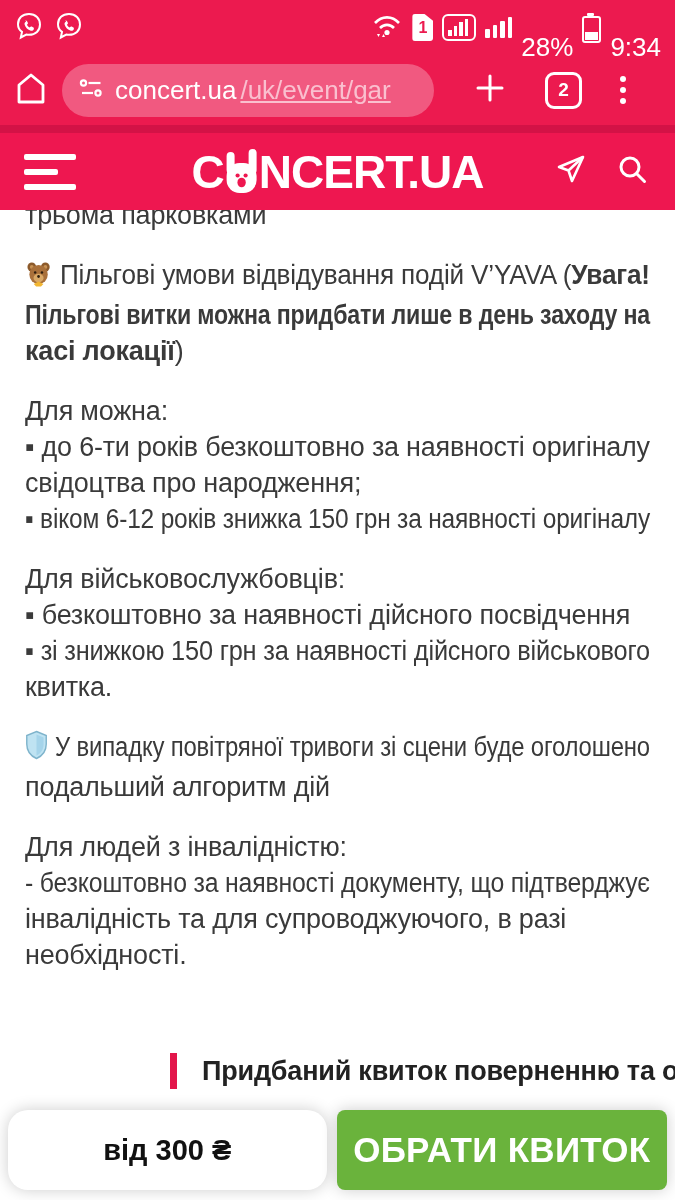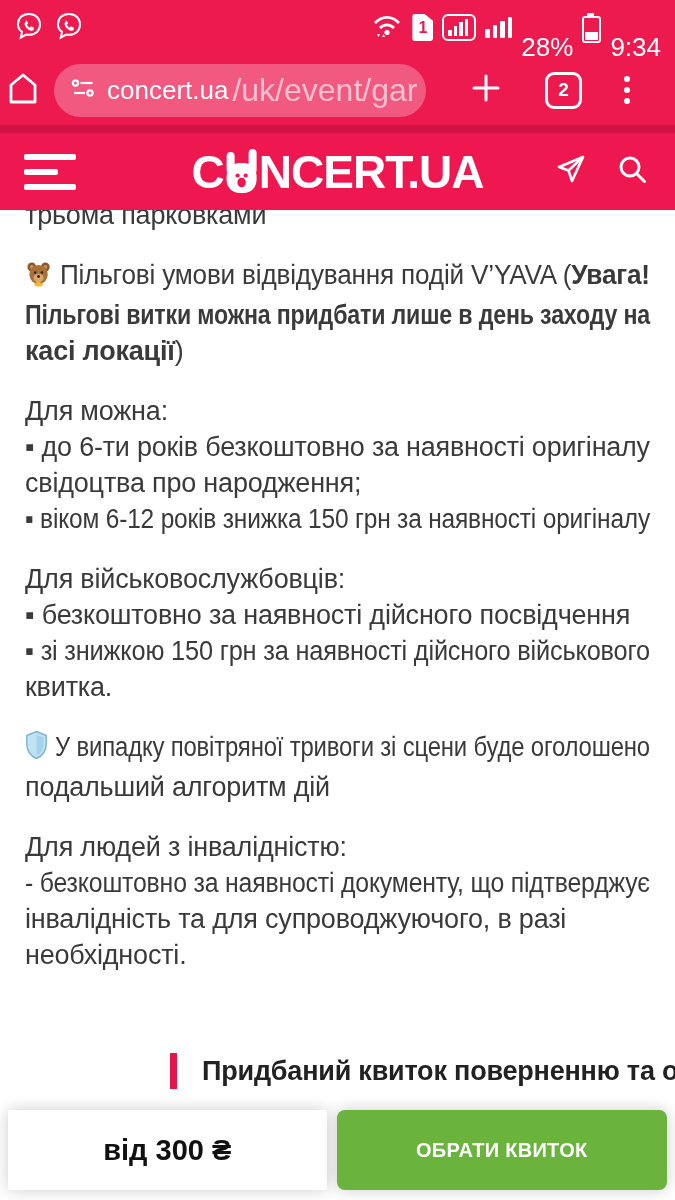--- a/index.html
+++ b/index.html
@@ -17,25 +17,25 @@
   .sim span{color:#EC1A4F;font-size:16px;font-weight:bold;}
   .bars{display:flex;align-items:flex-end;gap:3px;}
   .bars i{display:block;width:4.5px;background:#fff;border-radius:1px;}
   .boxbars{width:34px;height:27px;border:2.5px solid #fff;border-radius:6px;
            display:flex;align-items:flex-end;gap:2px;padding:3px 4px;box-sizing:border-box;}
   .boxbars i{display:block;width:3.5px;background:#fff;}
   .batt{position:relative;width:15px;height:23px;border:2px solid #fff;border-radius:3px;margin-top:4px;}
   .batt::before{content:"";position:absolute;top:-5px;left:3px;width:7px;height:3px;background:#fff;border-radius:1px;}
   .batt::after{content:"";position:absolute;bottom:1px;left:1px;right:1px;height:8px;background:#fff;}
   
-  .bb{height:70px;background:#EC1A4F;display:flex;align-items:center;padding:0 4px;}
+  .bb{height:70px;background:#EC1A4F;display:flex;align-items:center;padding:0 12px;}
   .pill{width:372px;height:53px;background:rgba(255,255,255,0.28);border-radius:27px;
         display:flex;align-items:center;padding:0 16px;box-sizing:border-box;gap:10px;margin-left:12px;}
   .host{color:#fff;font-size:26px;white-space:nowrap;}
-  .path{color:rgba(255,255,255,0.62);font-size:32px;white-space:nowrap;}
+  .path{color:rgba(255,255,255,0.62);font-size:26px;white-space:nowrap;text-decoration:underline;}
   .bb-right{display:flex;flex:1;justify-content:space-evenly;align-items:center;}
   .tabbox{width:31px;height:31px;border:3.5px solid #fff;border-radius:9px;
           display:flex;align-items:center;justify-content:center;}
   .tabbox span{color:#fff;font-size:19px;font-weight:bold;}
   .kebab{display:flex;flex-direction:column;gap:5px;}
   .kebab i{width:6px;height:6px;border-radius:50%;background:#fff;}
   
   .strip{height:8px;background:#D31246;}
   .hd{height:77px;background:#EE1750;display:flex;align-items:center;padding:0 24px;
       position:relative;z-index:3;}
@@ -53,26 +53,26 @@
   .line{white-space:nowrap;}
   .fit{transform-origin:left center;}
   .blk{margin-top:24px;}
   .blk-first{margin-top:-13px;}
   .b{font-weight:bold;}
   .inline-ico{display:inline-block;vertical-align:-4px;margin-right:8px;}
   .peek{margin-top:80px;margin-left:145px;border-left:7px solid #E3164B;padding-left:25px;
         font-weight:bold;color:#222;white-space:nowrap;line-height:36px;}
   
   .bottom{position:absolute;left:8px;right:8px;bottom:10px;height:80px;display:flex;gap:10px;z-index:5;}
-  .price-card{flex:1;background:#fff;border-radius:2px;display:flex;align-items:center;justify-content:center;
+  .price-card{flex:1;background:#fff;border-radius:20px;display:flex;align-items:center;justify-content:center;
               box-shadow:0 0 16px rgba(0,0,0,0.20);}
   .price-card span{font-size:29px;font-weight:bold;color:#111;}
   .cta{flex:1;background:#6AB33C;border:none;border-radius:8px;display:flex;align-items:center;justify-content:center;
        box-shadow:0 0 16px rgba(0,0,0,0.20);cursor:pointer;}
-  .cta span{color:#fff;font-size:20px;font-weight:bold;letter-spacing:0.3px;white-space:nowrap;}
+  .cta span{color:#fff;font-size:35px;font-weight:bold;letter-spacing:0.3px;white-space:nowrap;}
 </style>
 </head>
 <body>
 
 <div class="phone">
 
   <div class="sb">
     <div class="sb-left">
       <span>
         <svg width="30" height="30" viewBox="0 0 30 30">

